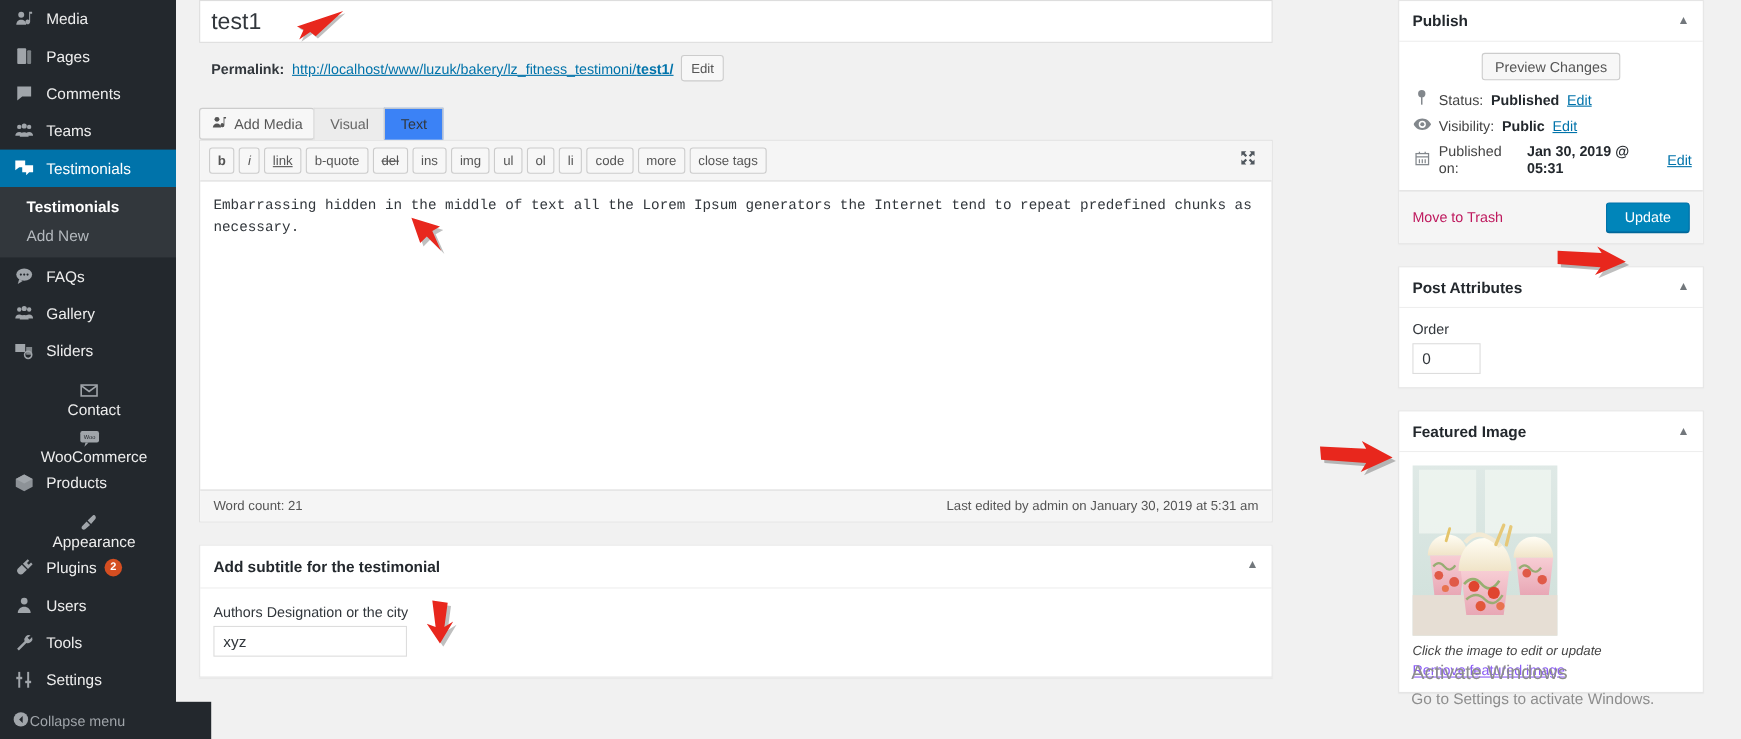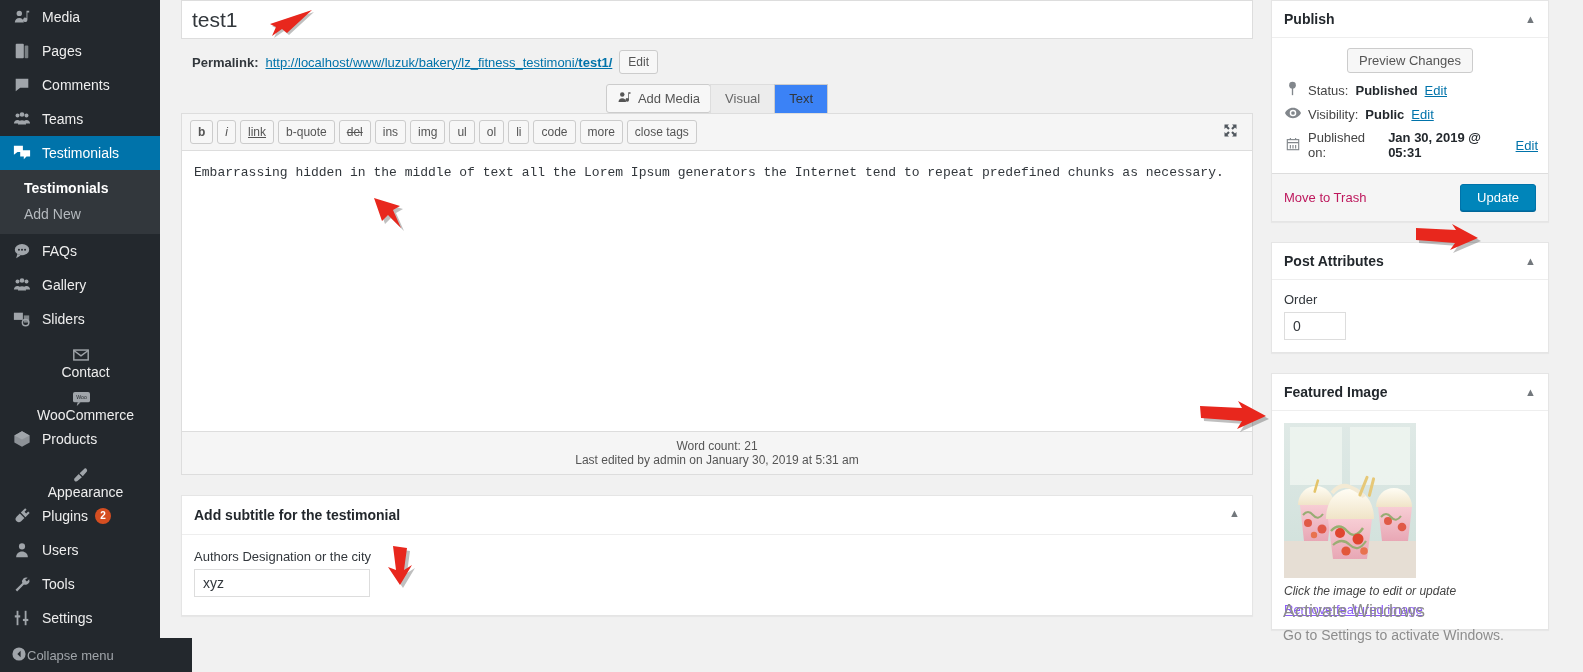--- a/index.html
+++ b/index.html
@@ -49,21 +49,21 @@
   }
   .collapse {
     position: absolute; bottom: 0; left: 0; width: 192px; height: 34px;
     display: flex; align-items: center; padding-left: 11px; color: #a0a5aa;
     font-size: 13px; cursor: pointer; background: #23282d;
   }
   .collapse .mi-icon { color: #a0a5aa; }
 
   
   .main { position: absolute; left: 160px; top: 0; right: 0; height: 672px; }
-  .col-left { position: absolute; left: 21px; top: 0; width: 1072px; }
+  .col-left { position: absolute; left: 21px; top: 0; width: 976px; }
   .col-right { position: absolute; left: 1111px; top: 0; width: 278px; }
 
   .title-wrap {
     background: #fff; border: 1px solid #ddd; height: 39px;
     display: flex; align-items: center; padding: 0 10px;
   }
   .title-input {
     border: none; outline: none; width: 100%;
     font-size: 21px; color: #32373c; font-family: "Liberation Sans", sans-serif;
     background: transparent;
@@ -75,22 +75,22 @@
   .permalink-label { font-weight: bold; }
   .permalink-link { color: #0073aa; text-decoration: underline; word-break: break-all; }
   .permalink-link .slug { font-weight: bold; }
   .btn-small {
     font-size: 12px; padding: 2px 8px; background: #f7f7f7;
     border: 1px solid #ccc; border-radius: 3px; color: #555; cursor: pointer;
     line-height: 18px;
   }
 
   .editor-toolbar-row {
-    display: flex; align-items: flex-end; justify-content: center;
-    margin-top: 2px;
+    display: flex; align-items: flex-end; justify-content: flex-start;
+    margin-top: 16px;
   }
   .btn-media {
     display: inline-flex; align-items: center; gap: 6px;
     background: #f7f7f7; border: 1px solid #ccc; border-radius: 3px;
     color: #555; font-size: 13px; padding: 4px 10px; cursor: pointer;
     height: 29px;
   }
   .editor-tabs { display: flex; align-items: flex-end; }
   .etab {
     font-size: 13px; padding: 6px 14px 7px; border: 1px solid #ddd;
@@ -115,21 +115,21 @@
   .qt-spacer { flex: 1; }
   .qt-fullscreen { padding: 2px 6px; cursor: pointer; }
   .editor-content {
     min-height: 280px; padding: 12px 12px 0 12px;
     font-family: "Liberation Mono", monospace; font-size: 13px;
     color: #32373c; line-height: 1.5;
   }
   .editor-status {
     border-top: 1px solid #ddd; background: #f5f5f5;
     display: flex; justify-content: space-between; align-items: center;
-    padding: 7px 12px; font-size: 12px; color: #555; flex-direction: column;
+    padding: 7px 12px; font-size: 12px; color: #555;
   }
 
   .metabox {
     background: #fff; border: 1px solid #e5e5e5; margin-top: 20px;
     box-shadow: 0 1px 1px rgba(0,0,0,0.04);
   }
   .metabox-head {
     display: flex; justify-content: space-between;
     padding: 11px 12px; border-bottom: 1px solid #eee;
     font-size: 14px; font-weight: bold; color: #23282d; cursor: pointer;

